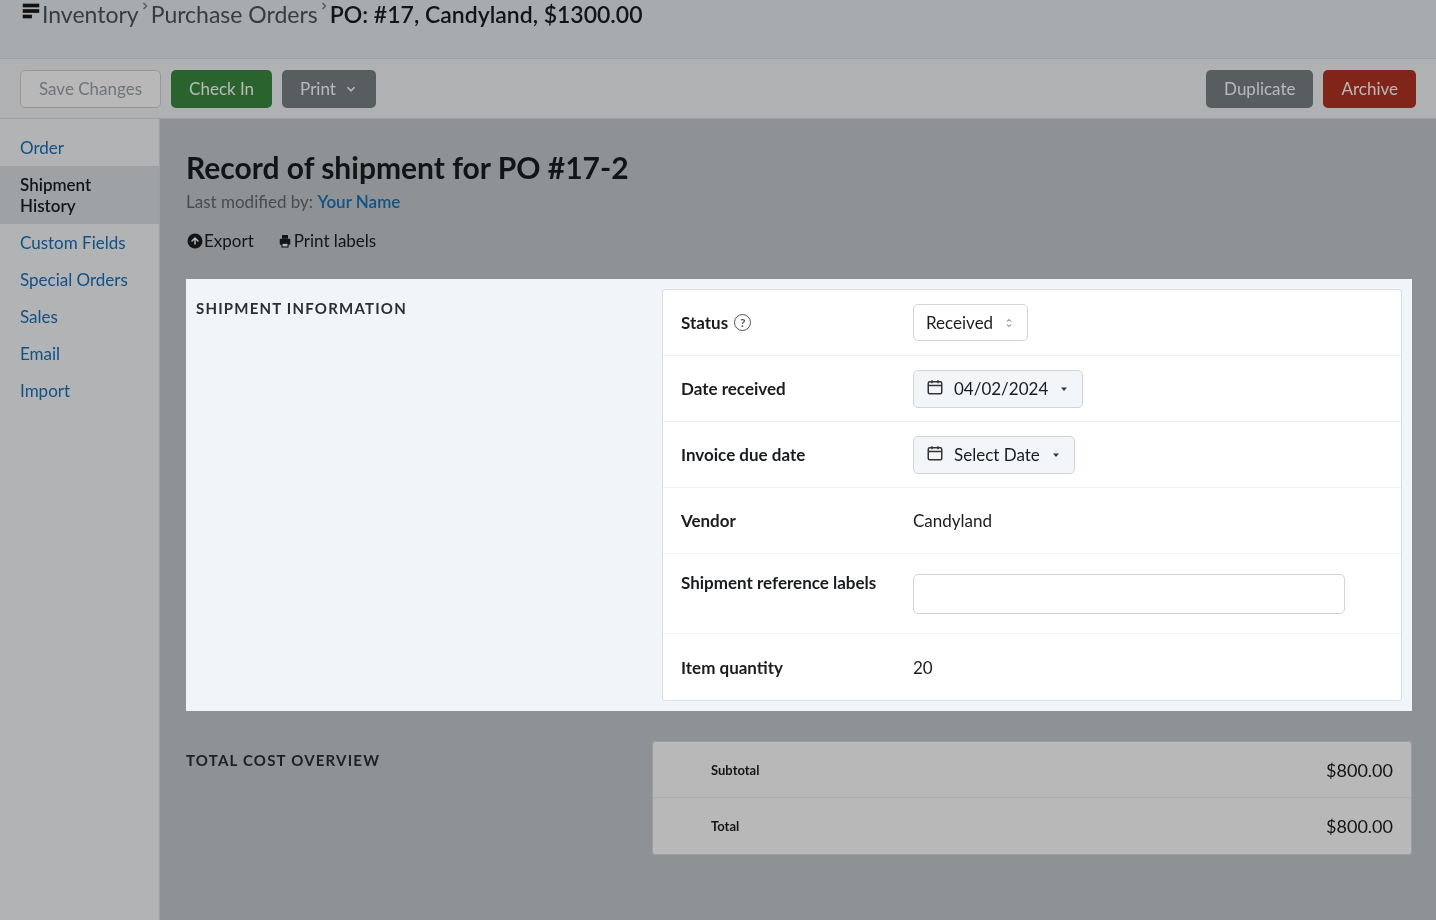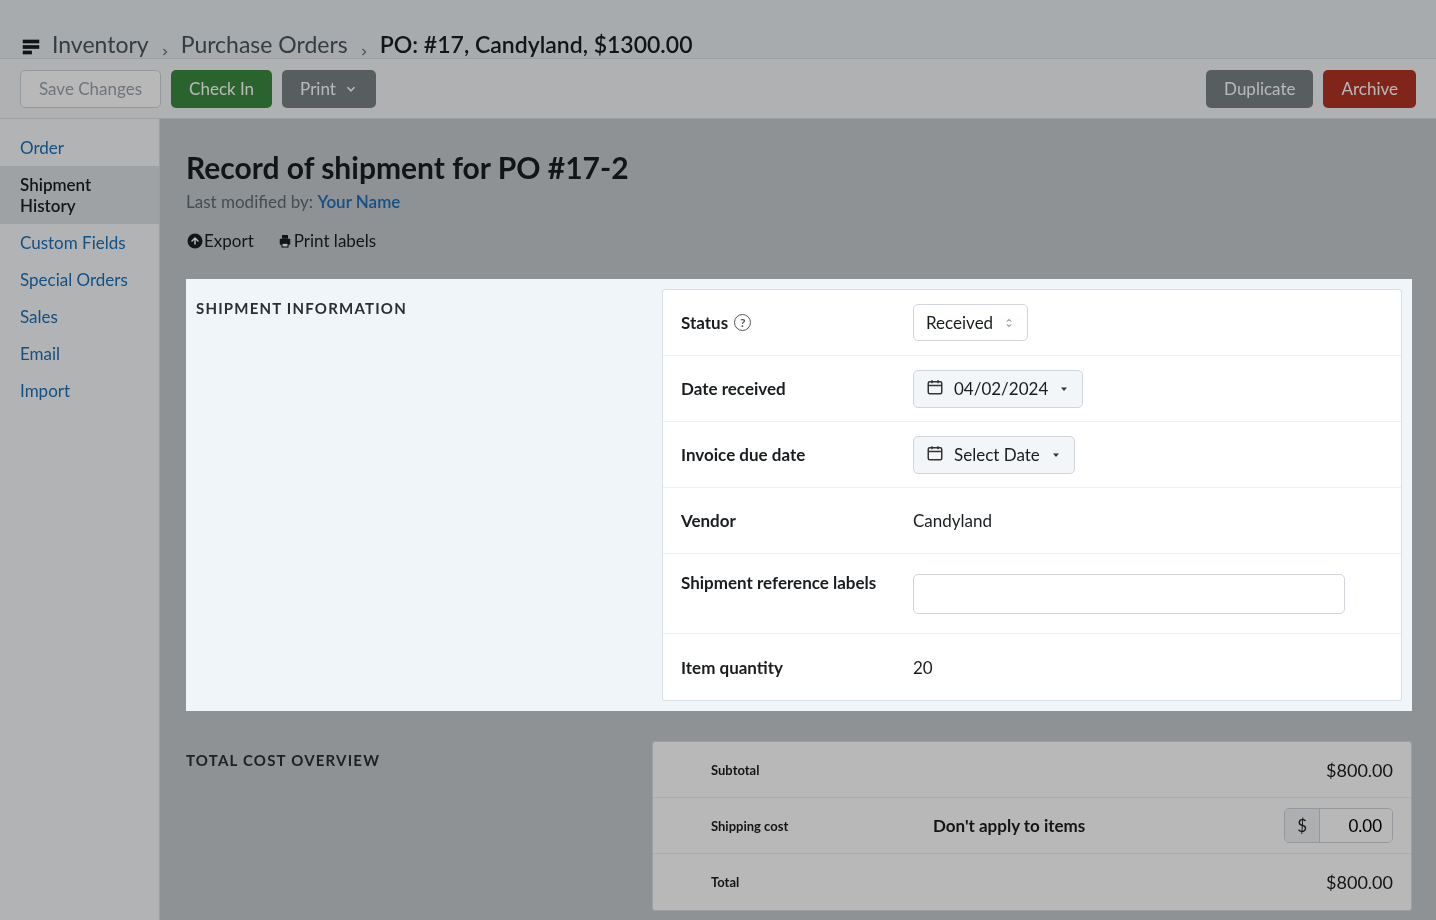--- a/index.html
+++ b/index.html
@@ -33,25 +33,24 @@
     inset:0;
     background: var(--overlay);
     z-index: 50;
     pointer-events:none;
   }
 
   
   .breadcrumb-bar {
     height: 59px;
     display:flex;
-    align-items:flex-end;
+    align-items:flex-start;
     padding: 0 20px;
     background: #e9edf0;
     border-bottom: 1px solid var(--border);
-    gap: 10px;
   }
   .breadcrumb-icon {
     width: 22px; height: 22px;
     display:flex; align-items:center; justify-content:center;
     color:#1a1a1a;
   }
   .breadcrumb-item {
     font-size: 23px;
     color: #4c555c;
     cursor: pointer;
@@ -442,30 +441,20 @@
     <div class="dim-section">
       <div class="section-label-col">
         <div class="section-label">TOTAL COST OVERVIEW</div>
       </div>
       <div class="cost-table">
         <div class="cost-row">
           <span class="cost-label">Subtotal</span>
           <span class="cost-right">$800.00</span>
         </div>
         <div class="cost-row">
-          <span class="cost-label">Shipping cost</span>
-          <span class="cost-mid">Don't apply to items</span>
-          <span class="cost-right">
-            <span class="currency-box">
-              <span class="sym">$</span>
-              <input type="text" value="0.00" style="">
-            </span>
-          </span>
-        </div>
-        <div class="cost-row">
           <span class="cost-label">Total</span>
           <span class="cost-right">$800.00</span>
         </div>
       </div>
     </div>
 
   </div>
 </div>
 
 <div class="overlay"></div>

